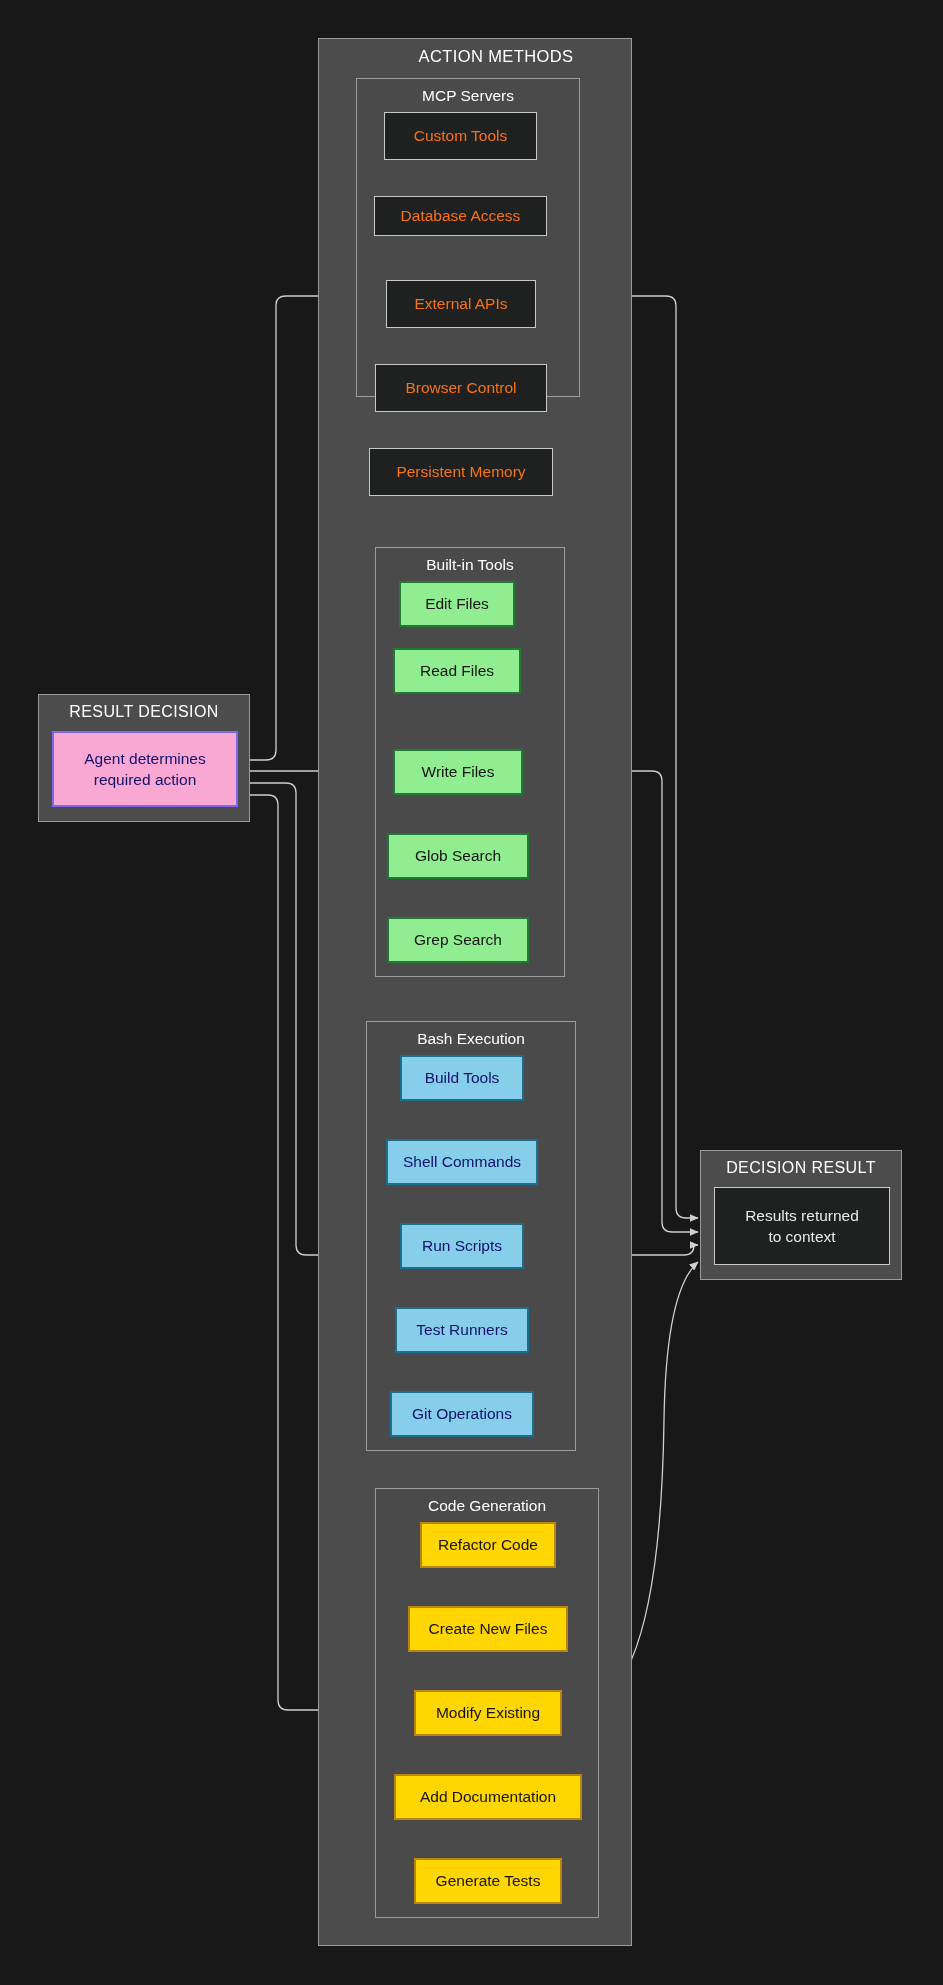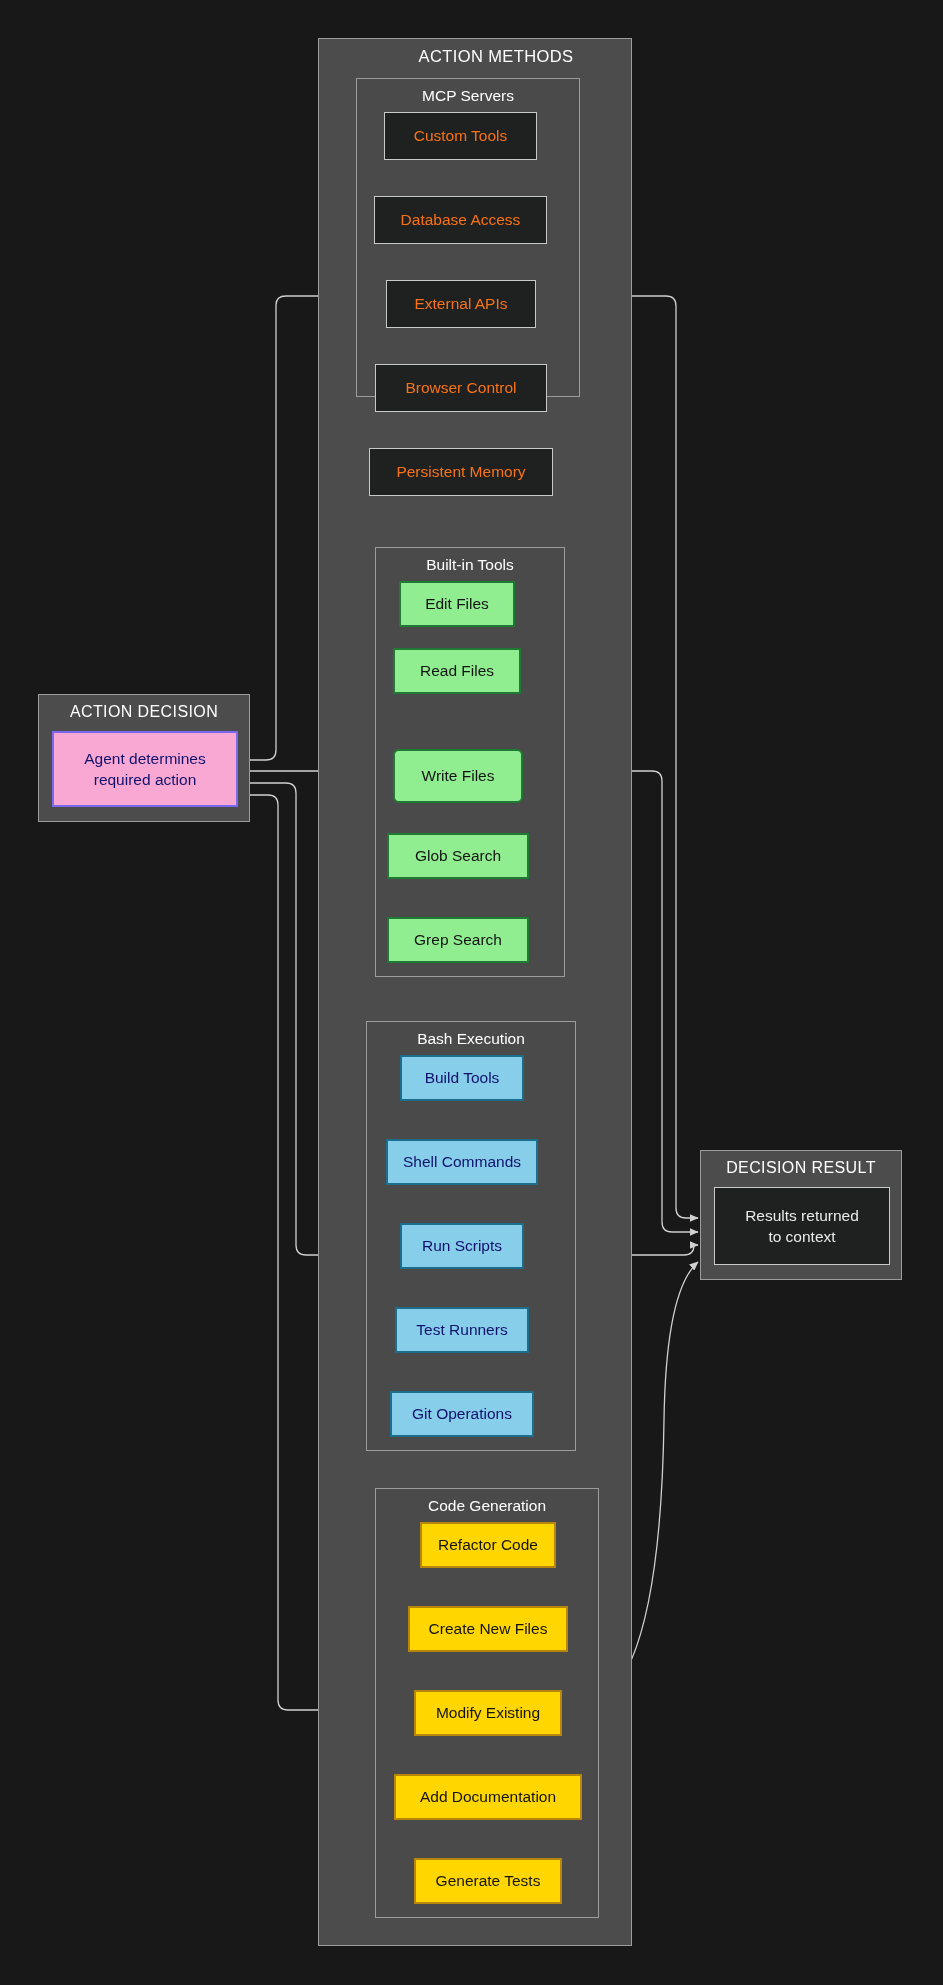--- a/index.html
+++ b/index.html
@@ -97,46 +97,46 @@
 
       <path d="M568,771 L652,771 Q662,771 662,781 L662,1222 Q662,1232 672,1232 L698,1232"></path>
 
       <path d="M576,1255 L684,1255 Q694,1255 694,1245 L698,1245"></path>
 
       <path d="M580,1710 Q660,1700 664,1420 Q666,1290 698,1262"></path>
     </g>
   </svg>
 
   <div class="agent-wrap">
-    <div class="agent-title">ACTION DECISION</div>
+    <div class="agent-title">RESULT DECISION</div>
     <div class="agent-node">
       <div>
         <div>Agent determines</div>
         <div>required action</div>
       </div>
     </div>
   </div>
 
   <div class="outer">
     <div class="outer-title">ACTION METHODS</div>
 
     <div class="sect" style="left:37px;top:39px;width:224px;height:319px;">
       <div class="sect-title">MCP Servers</div>
       <div class="node n-dark" style="left:27px;top:33px;width:153px;height:48px;">Custom Tools</div>
-      <div class="node n-dark" style="left:17px;top:117px;width:173px;height:48px;">Database Access</div>
+      <div class="node n-dark" style="left:17px;top:117px;width:173px;height:40px;">Database Access</div>
       <div class="node n-dark" style="left:29px;top:201px;width:150px;height:48px;">External APIs</div>
       <div class="node n-dark" style="left:18px;top:285px;width:172px;height:48px;">Browser Control</div>
       <div class="node n-dark" style="left:12px;top:369px;width:184px;height:48px;">Persistent Memory</div>
     </div>
 
     <div class="sect" style="left:56px;top:508px;width:190px;height:430px;">
       <div class="sect-title">Built-in Tools</div>
       <div class="node n-green" style="left:23px;top:33px;width:116px;height:46px;">Edit Files</div>
       <div class="node n-green" style="left:17px;top:100px;width:128px;height:46px;">Read Files</div>
-      <div class="node n-green" style="left:17px;top:201px;width:130px;height:54px;border-radius:6px;">Write Files</div>
+      <div class="node n-green" style="left:17px;top:201px;width:130px;height:46px;">Write Files</div>
       <div class="node n-green" style="left:11px;top:285px;width:142px;height:46px;">Glob Search</div>
       <div class="node n-green" style="left:11px;top:369px;width:142px;height:46px;">Grep Search</div>
     </div>
 
     <div class="sect" style="left:47px;top:982px;width:210px;height:430px;">
       <div class="sect-title">Bash Execution</div>
       <div class="node n-blue" style="left:33px;top:33px;width:124px;height:46px;">Build Tools</div>
       <div class="node n-blue" style="left:19px;top:117px;width:152px;height:46px;">Shell Commands</div>
       <div class="node n-blue" style="left:33px;top:201px;width:124px;height:46px;">Run Scripts</div>
       <div class="node n-blue" style="left:28px;top:285px;width:134px;height:46px;">Test Runners</div>

